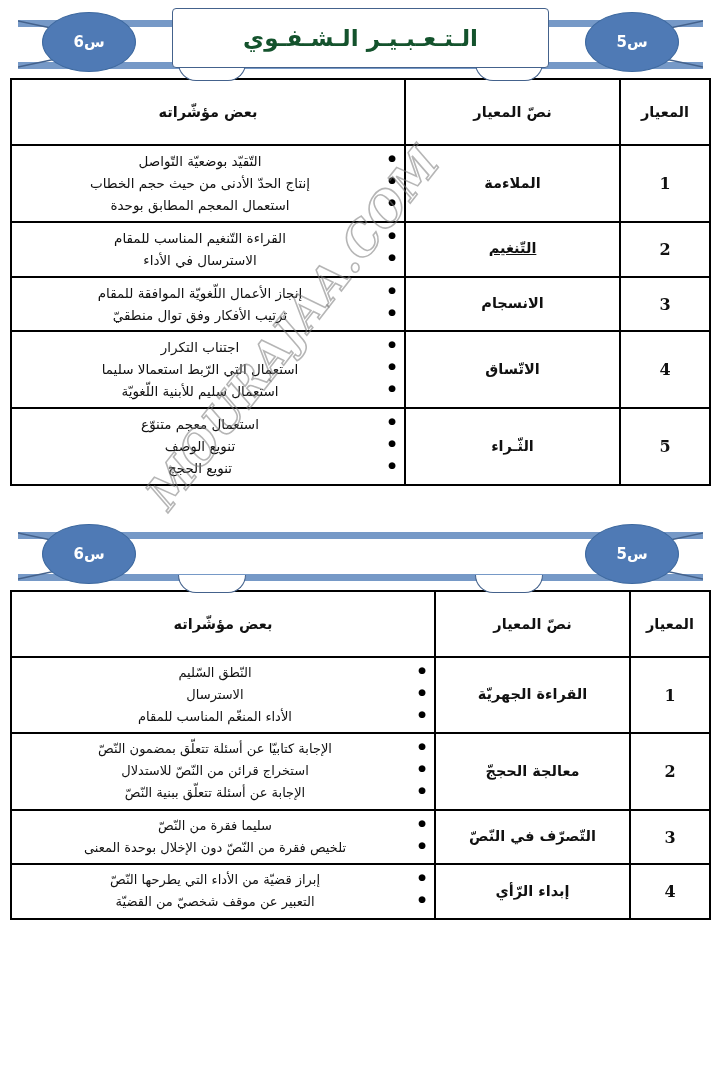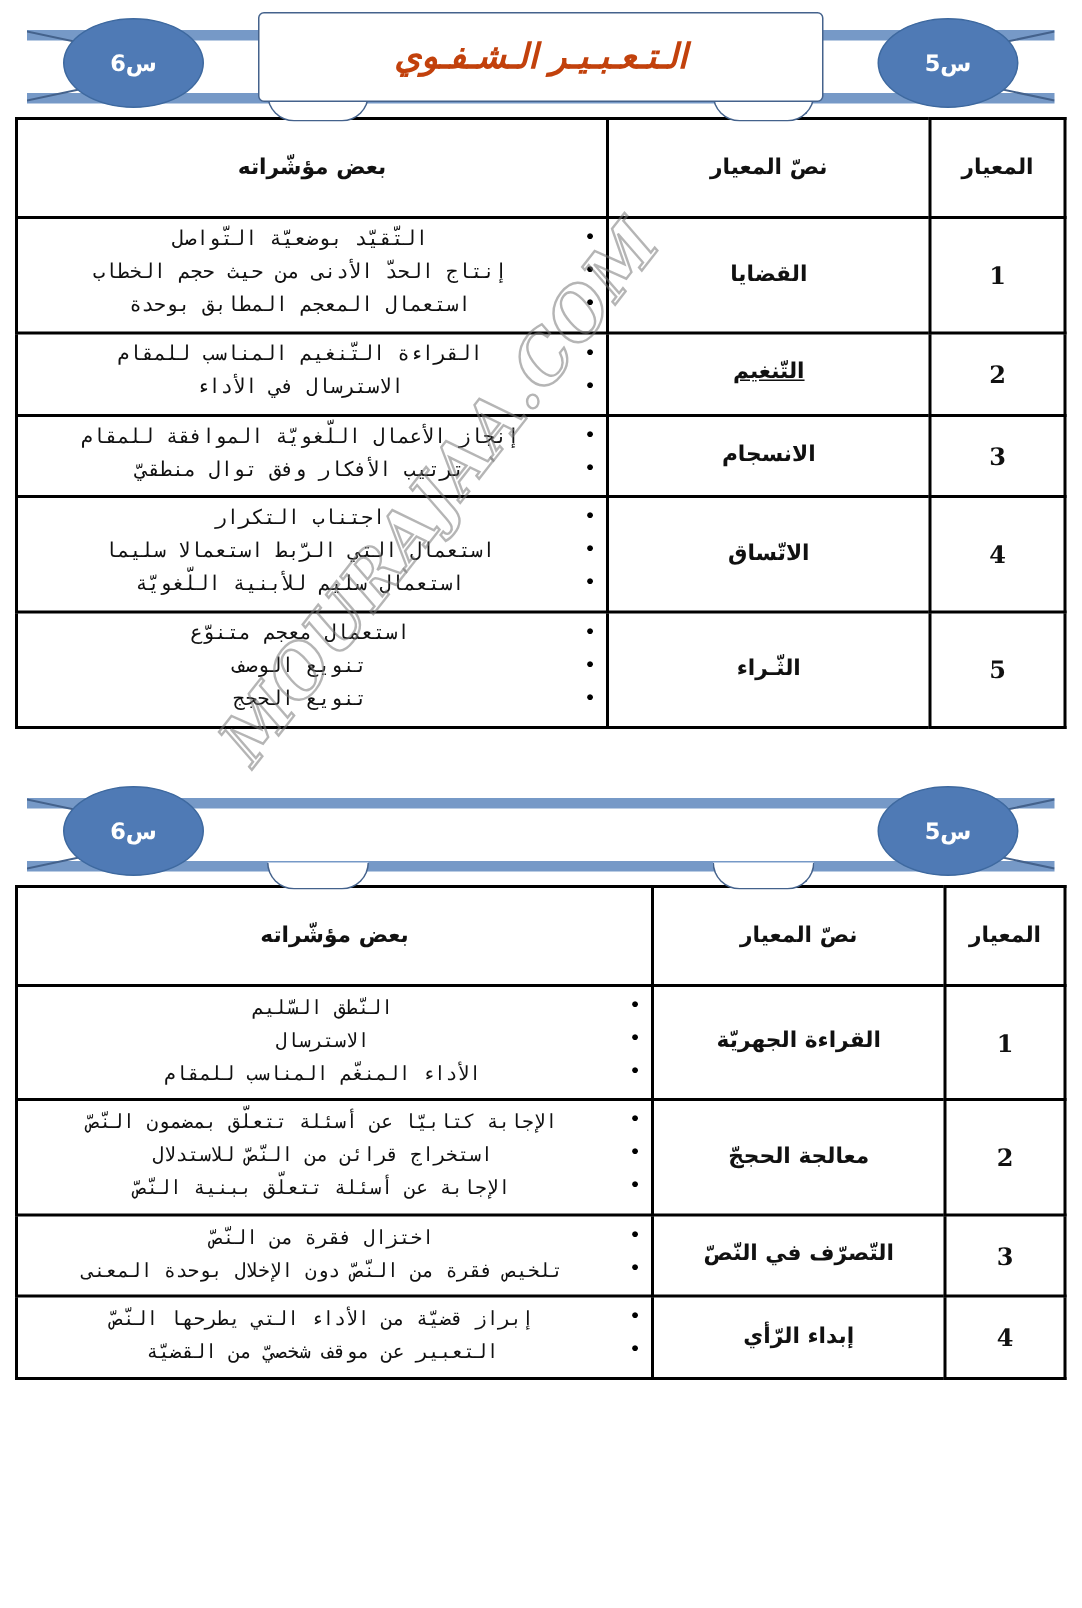--- a/index.html
+++ b/index.html
@@ -112,25 +112,24 @@
     border-radius: 4px;
     display: flex;
     align-items: center;
     justify-content: center;
     z-index: 4;
   }
   .ribbon-title {
     font-family: "DejaVu Sans", "Liberation Sans", sans-serif;
     font-size: 23px;
     font-weight: bold;
-    color: #c2410c;
+    color: #14532d;
     letter-spacing: 0px;
     white-space: nowrap;
     direction: rtl;
-    font-style: italic;
   }
   .ribbon-fold {
     position: absolute;
     top: 63px;
     width: 66px;
     height: 17px;
     background: #ffffff;
     border: 1.4px solid #44628c;
     border-top: none;
     border-radius: 0 0 30px 30px;
@@ -187,21 +186,20 @@
     text-align: right;
     font-size: 13.5px;
     line-height: 1.55;
     padding-right: 10px;
     padding-left: 18px;
   }
   ul.indicators {
     margin: 0;
     padding: 0 16px 0 0;
     list-style: none;
-    font-family: Liberation Mono, monospace;
   }
   ul.indicators li {
     position: relative;
     text-align: center;
     padding: 0 0 0 0;
     margin: 1px 0;
   }
   ul.indicators li::before {
     content: "\25CF";
     position: absolute;
@@ -264,21 +262,21 @@
       <thead>
         <tr>
           <th>المعيار</th>
           <th>نصّ المعيار</th>
           <th>بعض مؤشّراته</th>
         </tr>
       </thead>
       <tbody>
           <tr>
             <td class="cell-num">1</td>
-            <td class="cell-text">القضايا</td>
+            <td class="cell-text">الملاءمة</td>
             <td class="cell-ind">
               <ul class="indicators">
                 <li>التّقيّد بوضعيّة التّواصل</li>
                 <li>إنتاج الحدّ الأدنى من حيث حجم الخطاب</li>
                 <li>استعمال المعجم المطابق بوحدة</li>
               </ul>
             </td>
           </tr>
           <tr>
             <td class="cell-num">2</td>
@@ -390,21 +388,21 @@
                 <li>استخراج قرائن من النّصّ للاستدلال</li>
                 <li>الإجابة عن أسئلة تتعلّق ببنية النّصّ</li>
               </ul>
             </td>
           </tr>
           <tr>
             <td class="cell-num">3</td>
             <td class="cell-text">التّصرّف في النّصّ</td>
             <td class="cell-ind">
               <ul class="indicators">
-                <li>اختزال فقرة من النّصّ</li>
+                <li>سليما فقرة من النّصّ</li>
                 <li>تلخيص فقرة من النّصّ دون الإخلال بوحدة المعنى</li>
               </ul>
             </td>
           </tr>
           <tr>
             <td class="cell-num">4</td>
             <td class="cell-text">إبداء الرّأي</td>
             <td class="cell-ind">
               <ul class="indicators">
                 <li>إبراز قضيّة من الأداء التي يطرحها النّصّ</li>

